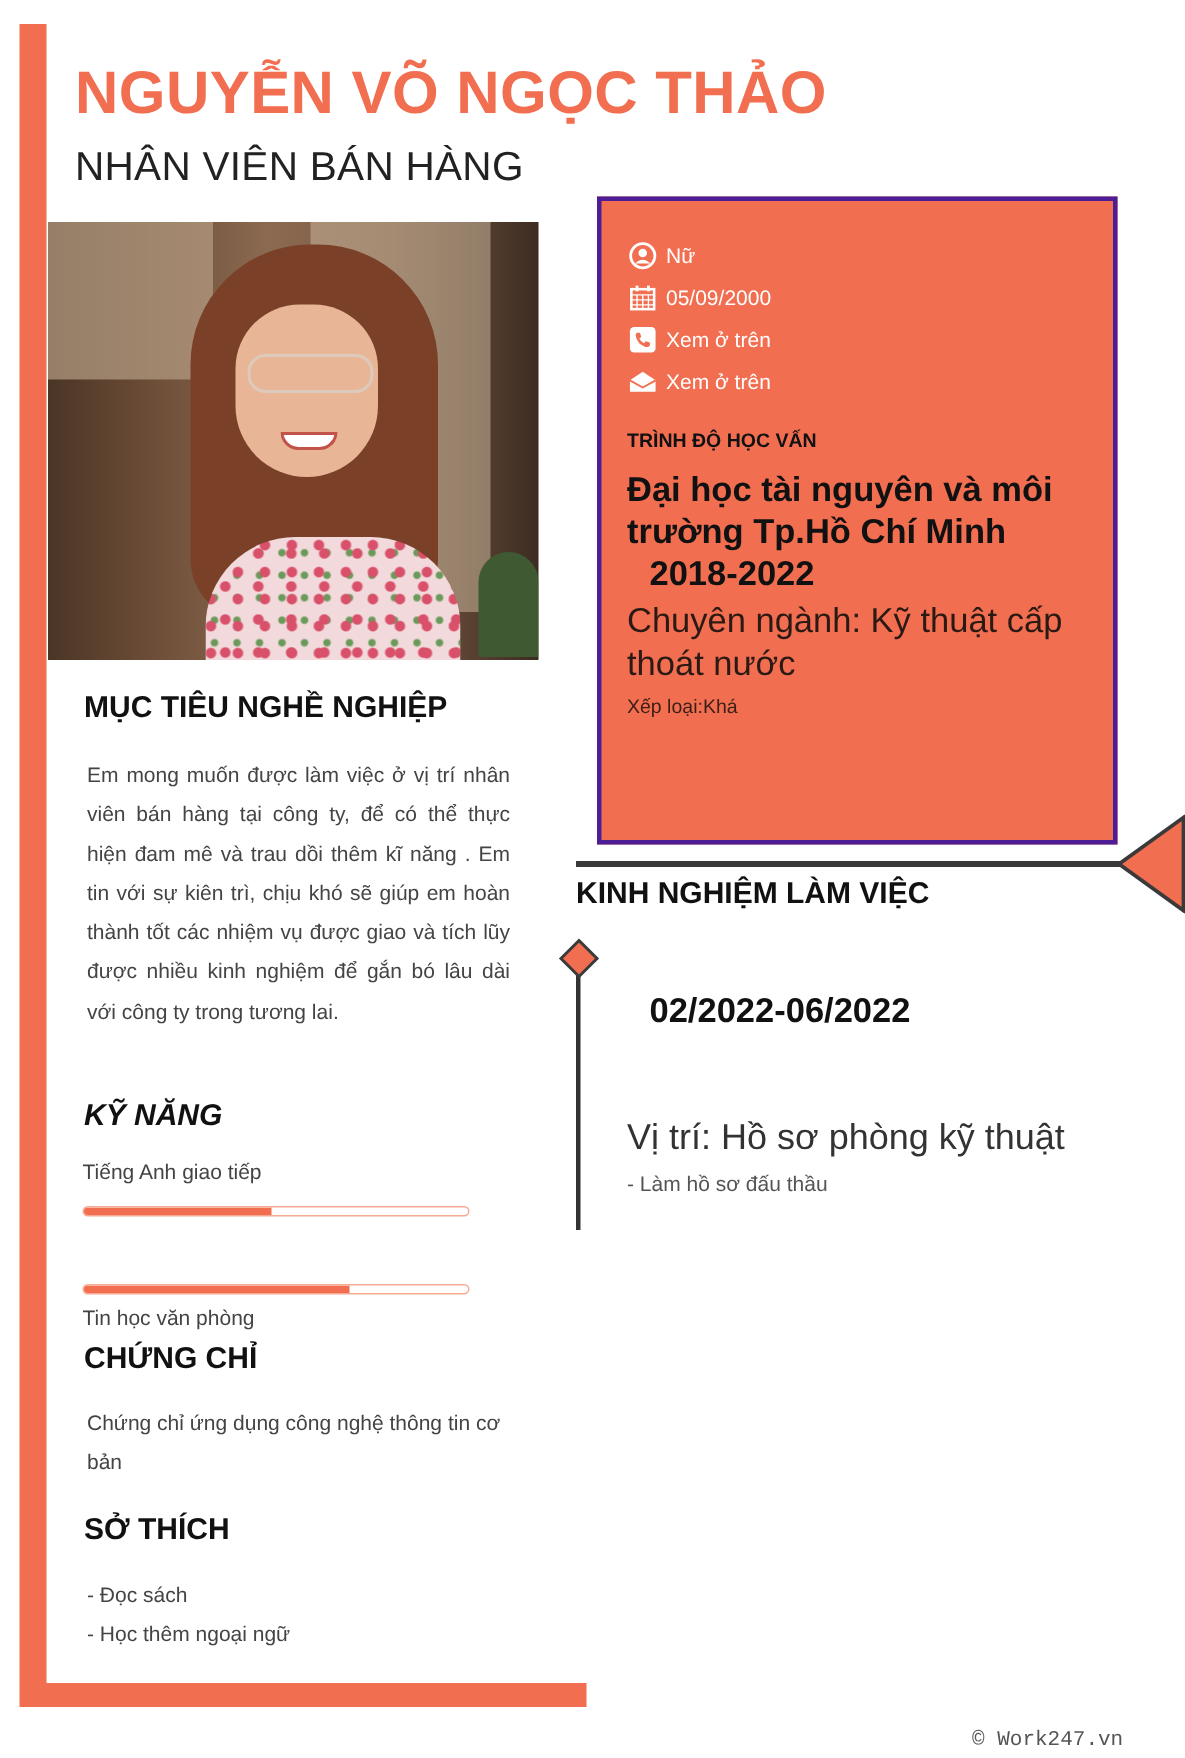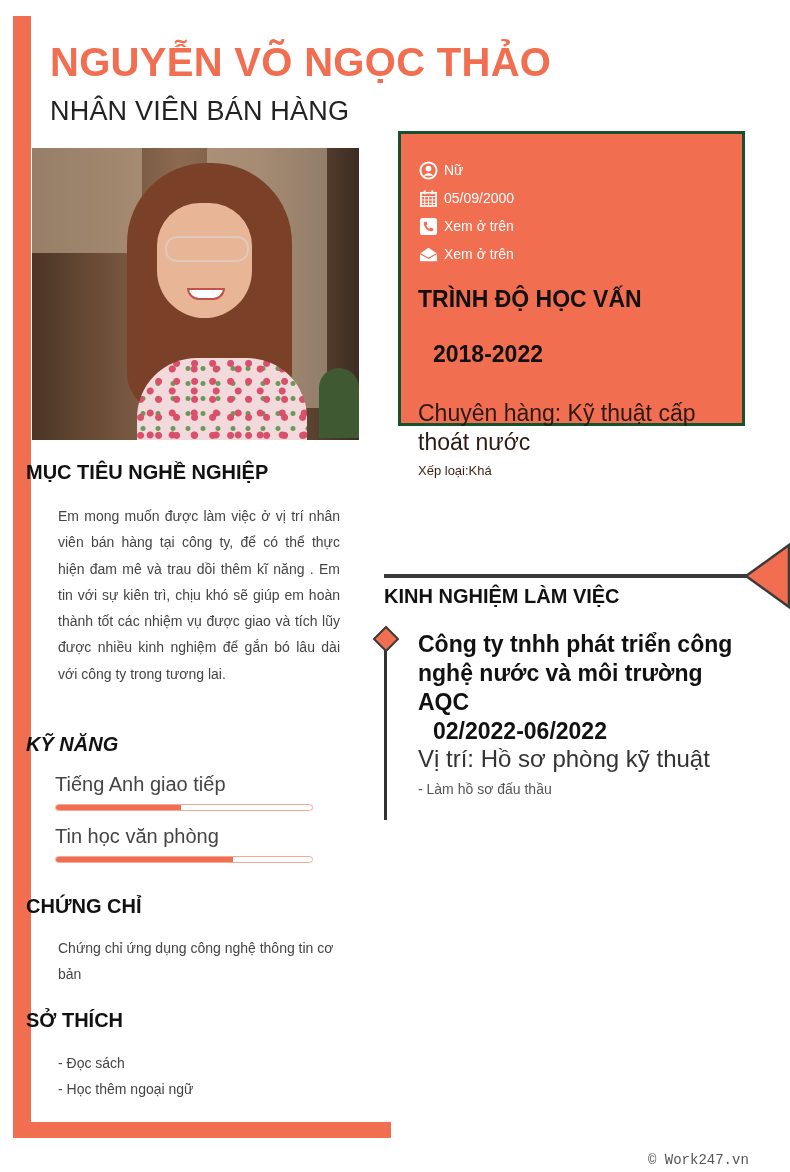--- a/index.html
+++ b/index.html
@@ -21,35 +21,35 @@
     .photo .glasses { position: absolute; left: 133px; top: 88px; width: 84px; height: 26px; border: 2px solid #d9cfc6; border-radius: 12px; opacity: 0.8; }
     .photo .smile { position: absolute; left: 155px; top: 140px; width: 38px; height: 12px; background: #fff; border-radius: 0 0 18px 18px; border: 2px solid #c2524a; }
     .photo .shirt { position: absolute; left: 105px; top: 210px; width: 170px; height: 90px; border-radius: 60px 60px 0 0;
       background: radial-gradient(circle at 20% 30%, #d9506a 3px, transparent 4px),
                   radial-gradient(circle at 60% 50%, #d9506a 3px, transparent 4px),
                   radial-gradient(circle at 40% 70%, #6a9a5a 2px, transparent 3px),
                   #f2d9dc;
       background-size: 18px 18px, 22px 22px, 15px 15px, auto; }
     .photo .plant { position: absolute; right: 0; top: 220px; width: 40px; height: 70px; background: #3f5a33; border-radius: 20px 20px 0 0; }
 
-    .info-box { position: absolute; left: 398px; top: 131px; width: 347px; height: 295px; background: #f26e50; border: 3px solid #14532d; }
+    .info-box { position: absolute; left: 398px; top: 131px; width: 347px; height: 432px; background: #f26e50; border: 3px solid #4c1d95; }
     .contact-list { position: absolute; left: 18px; top: 22px; }
     .contact-row { display: flex; align-items: center; height: 28px; color: #fff; font-size: 14px; }
     .contact-row svg { width: 19px; height: 19px; margin-right: 6px; }
 
-    .edu-heading { position: absolute; left: 17px; top: 152px; font-size: 23px; font-weight: bold; color: #111; }
+    .edu-heading { position: absolute; left: 17px; top: 152px; font-size: 13px; font-weight: bold; color: #111; }
     .edu-school { position: absolute; left: 17px; top: 178px; width: 320px; font-size: 23px; font-weight: bold; line-height: 28px; color: #111; }
     .edu-years { padding-left: 15px; }
     .edu-major { position: absolute; left: 17px; top: 265px; width: 320px; font-size: 23px; line-height: 29px; color: #2b1a14; }
     .edu-rank { position: absolute; left: 17px; top: 329px; font-size: 13px; color: #3a1f16; }
 
-    .section-heading { position: absolute; left: 26px; font-size: 20px; font-weight: bold; color: #111; }
+    .section-heading { position: absolute; left: 56px; font-size: 20px; font-weight: bold; color: #111; }
     .objective { position: absolute; left: 58px; top: 503px; width: 282px; font-size: 14px; line-height: 26.3px; color: #444; text-align: justify; }
 
-    .skill-label { position: absolute; left: 55px; font-size: 20px; color: #444; }
+    .skill-label { position: absolute; left: 55px; font-size: 14px; color: #444; }
     .skill-bar { position: absolute; left: 55px; width: 258px; height: 7px; border: 1.5px solid #f6a893; border-radius: 4px; background: #fff; overflow: hidden; }
     .skill-fill { height: 100%; background: #f26e50; }
 
     .cert-text { position: absolute; left: 58px; top: 935px; width: 290px; font-size: 14px; line-height: 26px; color: #444; }
     .hobby-list { position: absolute; left: 58px; top: 1050px; font-size: 14px; line-height: 26px; color: #444; }
 
     .exp-line { position: absolute; left: 384px; top: 574px; width: 364px; height: 4px; background: #3a3a3a; }
     .exp-triangle { position: absolute; left: 743px; top: 543px; width: 47px; height: 66px; }
     .exp-heading { position: absolute; left: 384px; top: 585px; font-size: 20px; font-weight: bold; color: #111; }
     .timeline-line { position: absolute; left: 384px; top: 640px; width: 3px; height: 180px; background: #333; }
@@ -111,36 +111,36 @@
       <svg viewBox="0 0 20 20">
           <path d="M1 9 L10 3 L19 9 L19 17 L1 17 Z" fill="#fff"></path>
           <path d="M1 9 L10 14 L19 9" fill="none" stroke="#f26e50" stroke-width="1.3"></path>
         </svg>
       <span>Xem ở trên</span>
     </div>
   </div>
 
   <div class="edu-heading">TRÌNH ĐỘ HỌC VẤN</div>
   <div class="edu-school">
-    <br>
+    <span>Đại học tài nguyên và môi trường Tp.Hồ Chí Minh</span><br>
     <span class="edu-years">2018-2022</span>
   </div>
-  <div class="edu-major">Chuyên hàng: Kỹ thuật cấp thoát nước</div>
+  <div class="edu-major">Chuyên ngành: Kỹ thuật cấp thoát nước</div>
   <div class="edu-rank">Xếp loại:Khá</div>
 </div>
 
 <h2 class="section-heading" style="top:461px;">MỤC TIÊU NGHỀ NGHIỆP</h2>
 <p class="objective">Em mong muốn được làm việc ở vị trí nhân viên bán hàng tại công ty, để có thể thực hiện đam mê và trau dồi thêm kĩ năng . Em tin với sự kiên trì, chịu khó sẽ giúp em hoàn thành tốt các nhiệm vụ được giao và tích lũy được nhiều kinh nghiệm để gắn bó lâu dài với công ty trong tương lai.</p>
 
 <h2 class="section-heading" style="top:733px;font-style:italic;">KỸ NĂNG</h2>
 <div class="skill-label" style="top:773px;">Tiếng Anh giao tiếp</div>
 <div class="skill-bar" style="top:804px;">
   <div class="skill-fill" style="width:49%;"></div>
 </div>
-<div class="skill-label" style="top:825px;">Tin học văn phòng</div>
+<div class="skill-label" style="top:870px;">Tin học văn phòng</div>
 <div class="skill-bar" style="top:856px;">
   <div class="skill-fill" style="width:69%;"></div>
 </div>
 
 <h2 class="section-heading" style="top:895px;">CHỨNG CHỈ</h2>
 <p class="cert-text">Chứng chỉ ứng dụng công nghệ thông tin cơ bản</p>
 
 <h2 class="section-heading" style="top:1009px;">SỞ THÍCH</h2>
 <div class="hobby-list">
   <div>- Đọc sách</div>
@@ -151,21 +151,21 @@
 <svg class="exp-triangle" viewBox="0 0 47 66">
   <polygon points="46,2 3,33 46,64" fill="#f26e50" stroke="#3a3a3a" stroke-width="2.5"></polygon>
 </svg>
 <h2 class="exp-heading">KINH NGHIỆM LÀM VIỆC</h2>
 
 <div class="timeline-line"></div>
 <svg class="timeline-diamond" viewBox="0 0 28 28">
   <polygon points="14,2 26,14 14,26 2,14" fill="#f26e50" stroke="#3a3a3a" stroke-width="2"></polygon>
 </svg>
 <div class="job-company">
-  <span>Công ty tnhh phát triển công nghệ nước và môi trường AQC</span><br>
+  <br>
   <span class="job-dates">02/2022-06/2022</span>
 </div>
 <div class="job-position">Vị trí: Hồ sơ phòng kỹ thuật</div>
 <div class="job-tasks">
   <div>- Làm hồ sơ đấu thầu</div>
 </div>
 
 <div class="watermark">© Work247.vn</div>
 
 </body></html>

